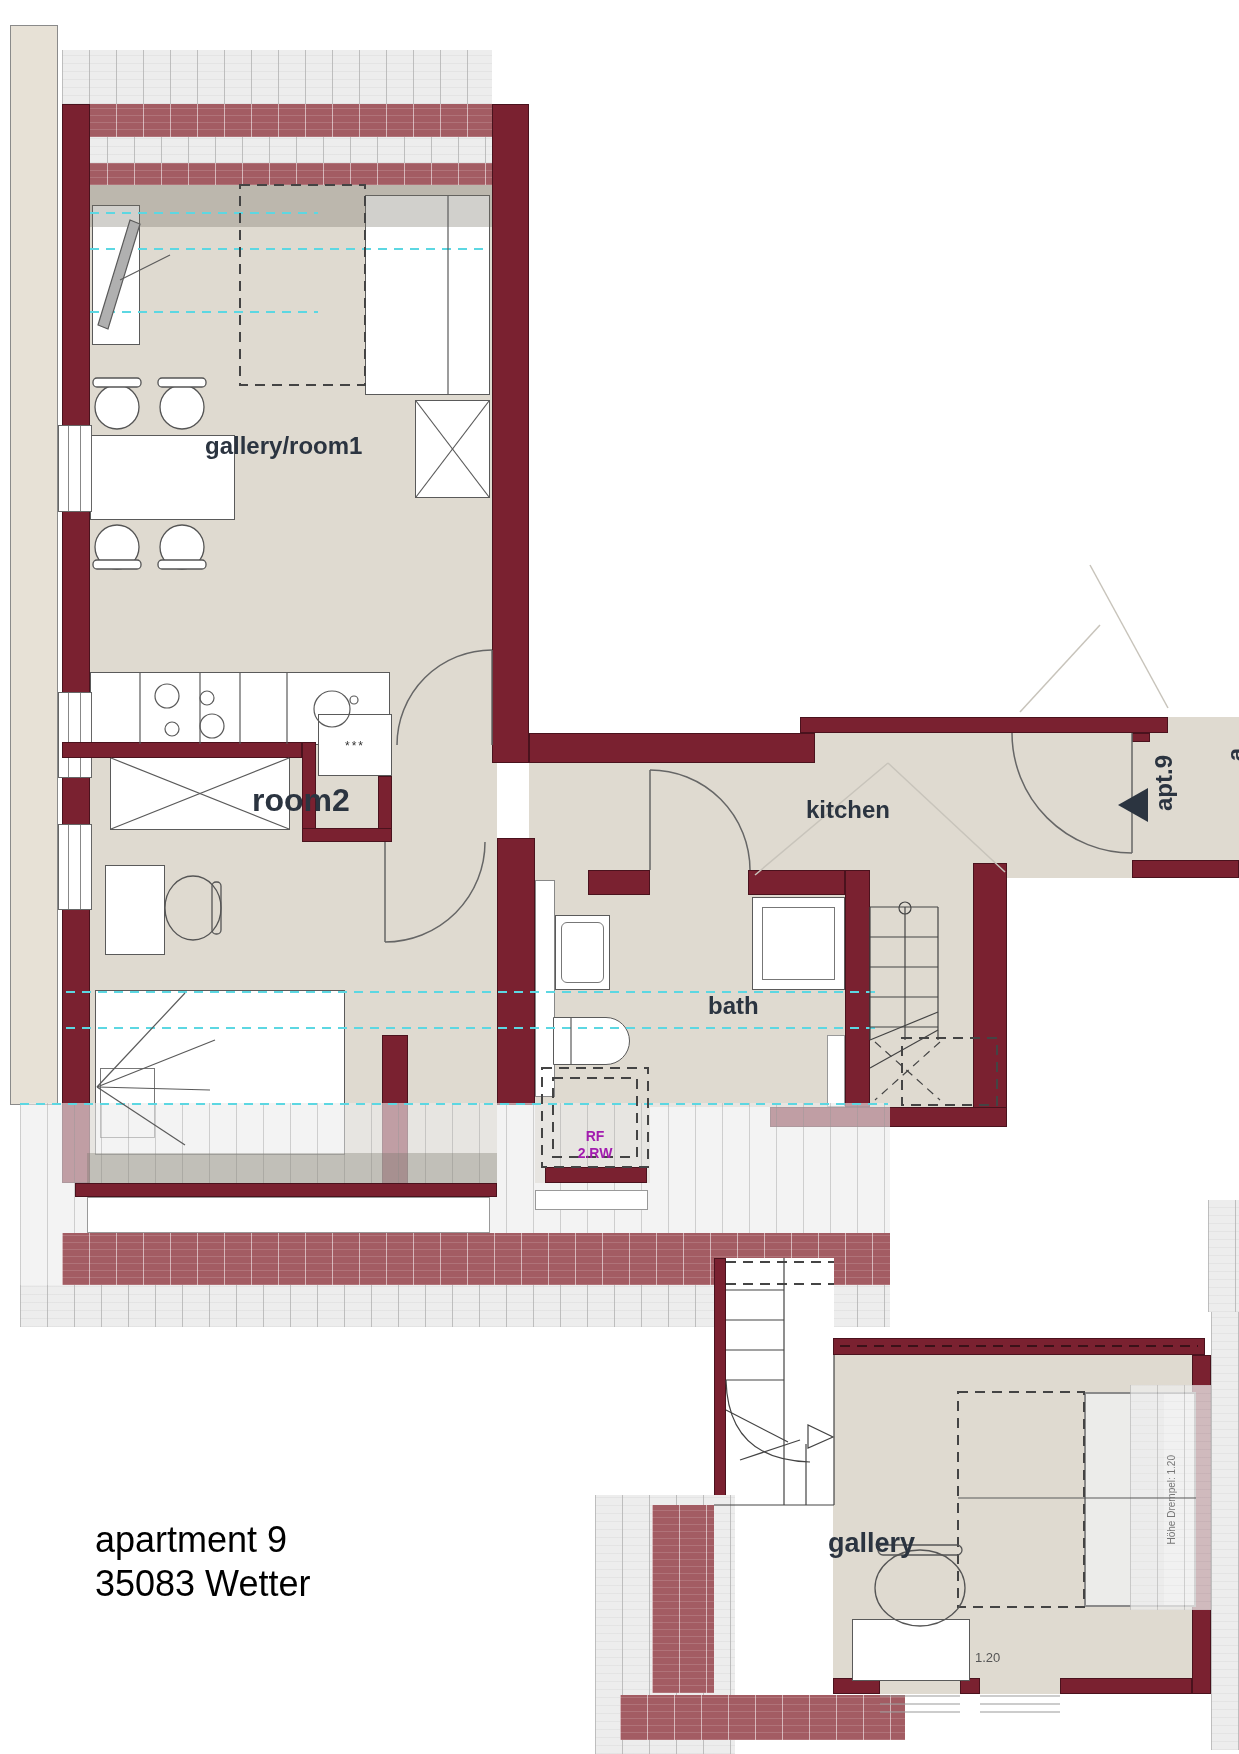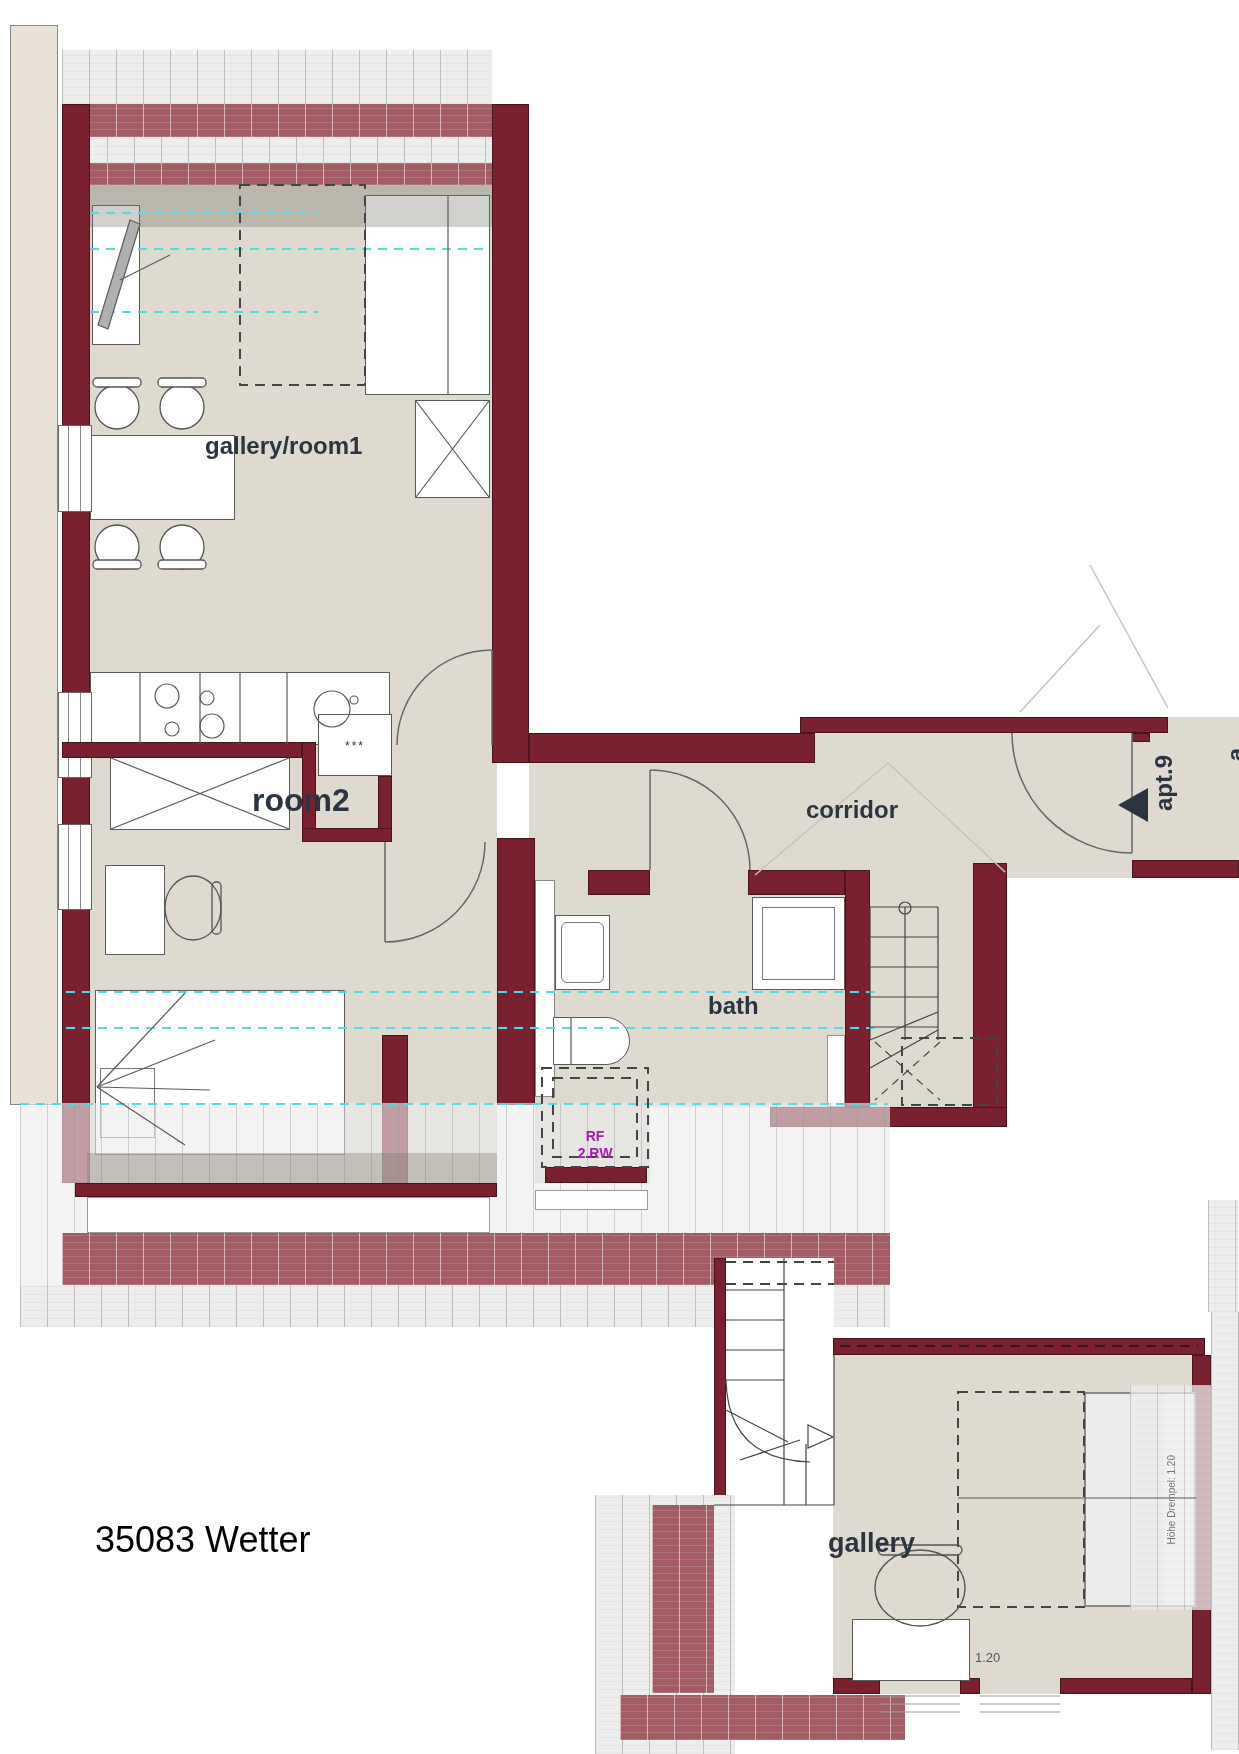--- a/index.html
+++ b/index.html
@@ -246,33 +246,34 @@
       <path d="M880,1704 L960,1704"></path>
       <path d="M880,1712 L960,1712"></path>
       <path d="M980,1696 L1060,1696"></path>
       <path d="M980,1704 L1060,1704"></path>
       <path d="M980,1712 L1060,1712"></path>
     </g>
   </svg>
 
   <div class="label" style="left:205px;top:432px;font-size:24px;">gallery/room1</div>
   <div class="label" style="left:252px;top:782px;font-size:32px;">room2</div>
-  <div class="label" style="left:806px;top:796px;font-size:24px;">corridor</div>
+  <div class="label" style="left:806px;top:796px;font-size:24px;">kitchen</div>
   <div class="label" style="left:708px;top:992px;font-size:24px;">bath</div>
   <div class="label" style="left:820px;top:1528px;font-size:27px;margin-left:8px;">gallery</div>
 
   <div class="tri-left" style="left:1118px;top:788px;"></div>
   <div class="vtext label" style="left:1150px;top:755px;font-size:24px;">apt.9</div>
   <div class="vtext label" style="left:1222px;top:748px;font-size:24px;">a</div>
 
   <div class="abs" style="left:542px;top:1128px;width:106px;text-align:center;color:#a21caf;font-weight:bold;font-size:14px;line-height:17px;">
     <div>RF</div>
     <div>2.RW</div>
   </div>
 
   <div class="vtext" style="left:1166px;top:1455px;font-size:10px;color:#777;">Höhe Drempel: 1.20</div>
   <div class="abs" style="left:975px;top:1650px;font-size:13px;color:#555;">1.20</div>
 
   <div class="addr" style="left:95px;top:1518px;font-size:36px;line-height:44px;">
+    <div>apartment 9</div>
     <div>35083 Wetter</div>
   </div>
 
 </div>
 
 </body></html>

